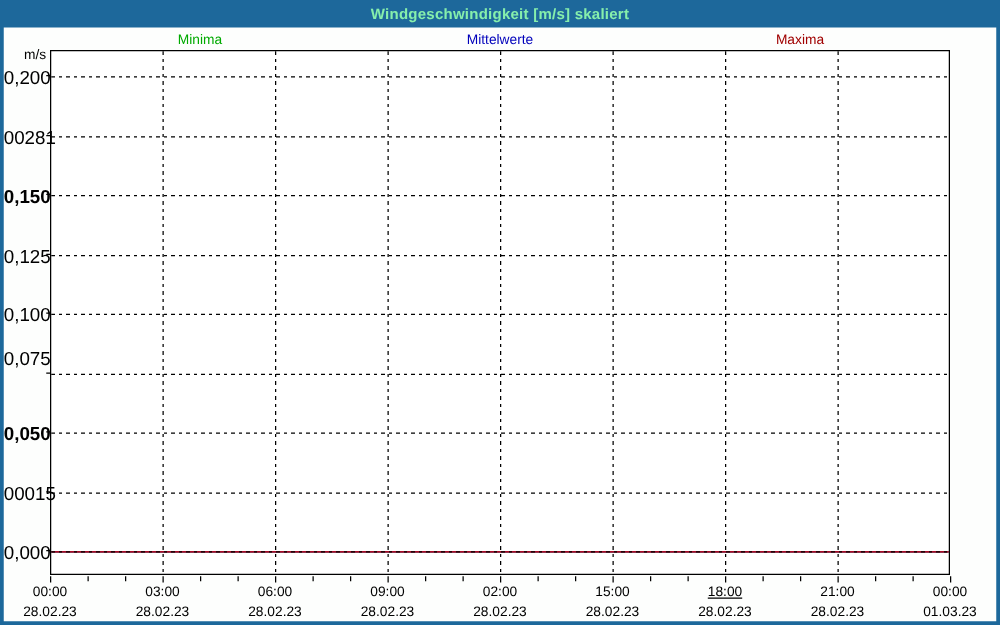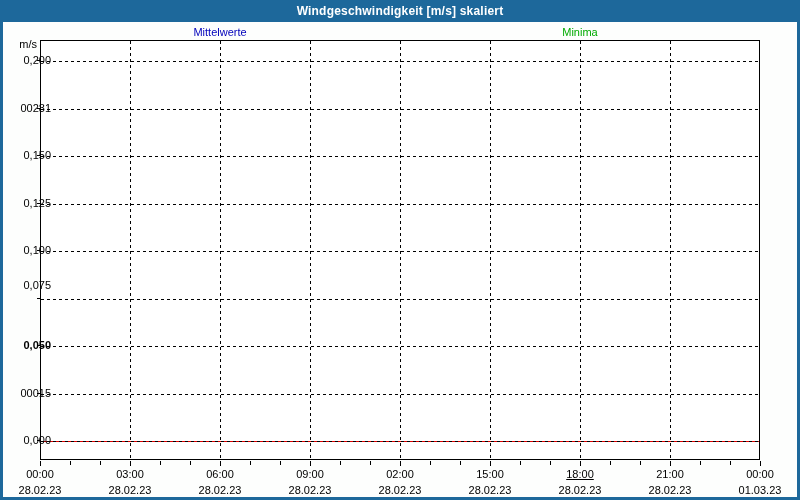--- a/index.html
+++ b/index.html
@@ -2,21 +2,21 @@
 <html><head>
 <meta charset="utf-8">
 <style>
   * { margin:0; padding:0; box-sizing:border-box; }
   html,body { width:800px; height:500px; font-family:"Liberation Sans", sans-serif; }
   .window { position:relative; width:800px; height:500px; background:#1d689b; overflow:hidden; }
   .titlebar {
     position:absolute; left:0; top:0; width:800px; height:22px;
     display:flex; align-items:center; justify-content:center;
   }
-  .titlebar span { color:#ffffff; font-size:12px; font-weight:bold; letter-spacing:0.2px; }
+  .titlebar span { color:#86efac; font-size:12px; font-weight:bold; letter-spacing:0.2px; }
   .content {
     position:absolute; left:3px; top:22px; width:794px; height:475px;
     background:#fdfefd;
   }
   .legend {
     position:absolute; left:37px; top:4px; width:720px; height:14px;
     display:flex;
   }
   .legend .legend-item { flex:1; text-align:center; font-size:11px; line-height:13px; }
   .unit-label {
@@ -30,22 +30,22 @@
   .hgrid {
     position:absolute; left:0; width:100%; height:1px;
     background:repeating-linear-gradient(to right,#000 0 3px,transparent 3px 6px);
   }
   .vgrid {
     position:absolute; top:0; width:1px; height:100%;
     background:repeating-linear-gradient(to bottom,#000 0 3px,transparent 3px 6px);
   }
   .series-line { position:absolute; left:0; width:100%; height:1px; }
   .ytick-label {
-    position:absolute; left:0; width:48px; height:13px;
-    text-align:right; font-size:11px; color:#000;
+    position:absolute; left:0; width:34px; height:13px;
+    text-align:right; font-size:15px; color:#000;
   }
   .ytick-mark { position:absolute; width:3px; height:1px; background:#000; }
   .xtick-mark-major { position:absolute; width:1px; height:5px; background:#000; }
   .xtick-mark-minor { position:absolute; width:1px; height:4px; background:#000; }
   .xtime-label {
     position:absolute; width:60px; height:13px; top:446px;
     text-align:center; font-size:11px; color:#000;
   }
   .xdate-label {
     position:absolute; width:70px; height:13px; top:462px;
@@ -54,22 +54,23 @@
 </style>
 </head>
 <body>
 
 <div class="window">
   <div class="titlebar">
     <span>Windgeschwindigkeit [m/s] skaliert</span>
   </div>
   <div class="content">
     <div class="legend">
+        <div class="legend-item" style="color: rgb(0, 170, 0);">Minima</div>
         <div class="legend-item" style="color: rgb(0, 0, 187);">Mittelwerte</div>
-        <div class="legend-item" style="color: rgb(0, 170, 0);">Minima</div>
+        <div class="legend-item" style="color: rgb(160, 0, 0);">Maxima</div>
       </div>
     <div class="unit-label">m/s</div>
     <div class="plot">
         <div class="vgrid" style="left: 89px;"></div>
         <div class="vgrid" style="left: 179px;"></div>
         <div class="vgrid" style="left: 269px;"></div>
         <div class="vgrid" style="left: 359px;"></div>
         <div class="vgrid" style="left: 449px;"></div>
         <div class="vgrid" style="left: 539px;"></div>
         <div class="vgrid" style="left: 629px;"></div>
@@ -84,21 +85,21 @@
         <div class="series-line" style="top: 400px; background: rgb(0, 170, 0);"></div>
         <div class="series-line" style="top: 400px; background: rgb(0, 0, 187);"></div>
         <div class="series-line" style="top: 400px; background: rgb(221, 0, 0);"></div>
         <div class="hgrid" style="top: 400px;"></div>
       </div>
     <div>
         <div class="ytick-label" style="top: 32px;">0,200</div>
         <div class="ytick-mark" style="left: 34px; top: 38px;"></div>
         <div class="ytick-label" style="top: 79.5px;">00281</div>
         <div class="ytick-mark" style="left: 34px; top: 85.5px;"></div>
-        <div class="ytick-label" style="top: 127px;">0,150</div>
+        <div class="ytick-label" style="top: 127px; font-weight: bold;">0,150</div>
         <div class="ytick-mark" style="left: 34px; top: 133px;"></div>
         <div class="ytick-label" style="top: 174.5px;">0,125</div>
         <div class="ytick-mark" style="left: 34px; top: 180.5px;"></div>
         <div class="ytick-label" style="top: 222px;">0,100</div>
         <div class="ytick-mark" style="left: 34px; top: 228px;"></div>
         <div class="ytick-label" style="top: 257px;">0,075</div>
         <div class="ytick-mark" style="left: 34px; top: 275.5px;"></div>
         <div class="ytick-label" style="top: 317px; font-weight: bold;">0,050</div>
         <div class="ytick-mark" style="left: 34px; top: 323px;"></div>
         <div class="ytick-label" style="top: 364.5px;">00015</div>

